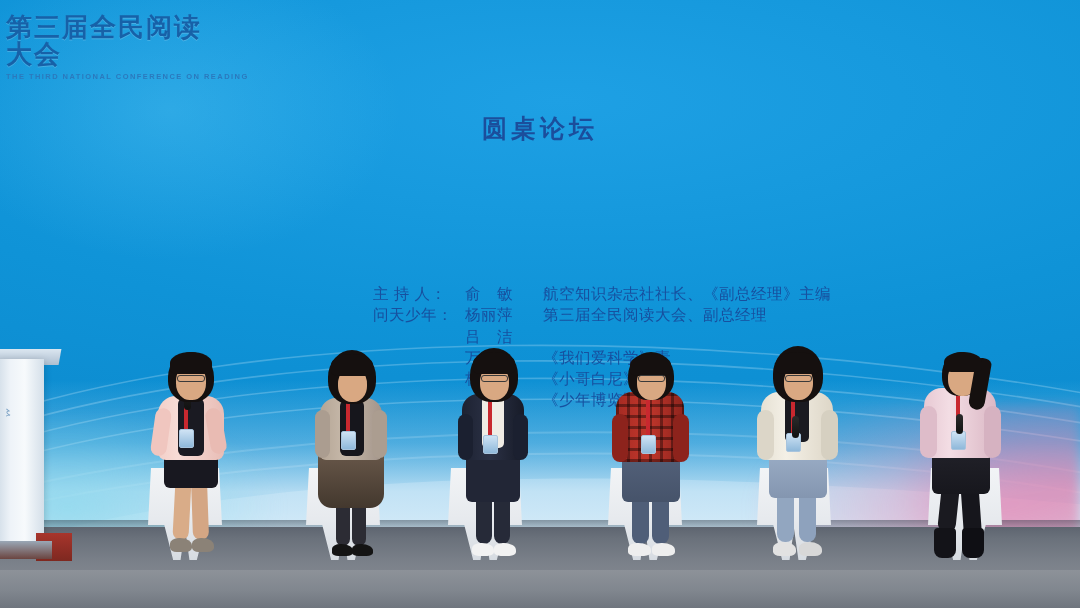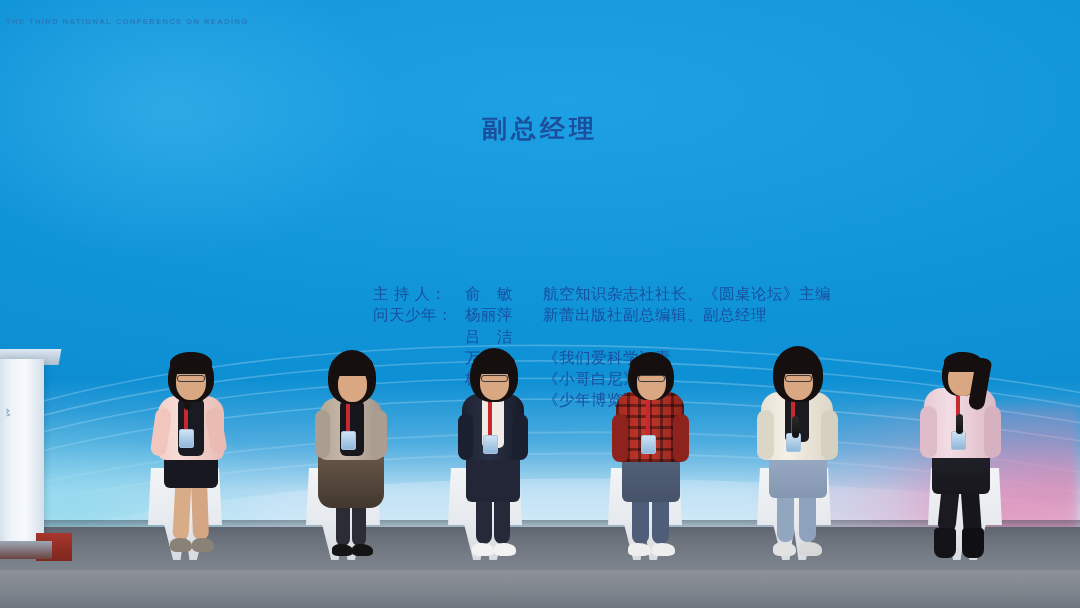--- a/index.html
+++ b/index.html
@@ -180,36 +180,37 @@
       </g>
       <path d="M-20,250 C 240,176 560,156 1100,206 L1100,262 L-20,262 Z" fill="#e8f4fc" fill-opacity="0.55"></path>
     </svg>
 
     <div class="band-white"></div>
     <div class="band-cyan"></div>
     <div class="band-pink"></div>
   </div>
 
   <div class="logo">
+    <div class="logo-cn">第三届全民阅读大会</div>
     <div class="logo-en">THE THIRD NATIONAL CONFERENCE ON READING</div>
   </div>
 
-  <div class="kicker">副总经理</div>
+  <div class="kicker">圆桌论坛</div>
 
 
   <div class="credits">
     <div class="credit-row">
       <span class="credit-role">主 持 人：</span>
       <span class="credit-name">俞　敏</span>
-      <span class="credit-title">航空知识杂志社社长、《圆桌论坛》主编</span>
+      <span class="credit-title">航空知识杂志社社长、《副总经理》主编</span>
     </div>
     <div class="credit-row">
       <span class="credit-role">问天少年：</span>
       <span class="credit-name">杨丽萍</span>
-      <span class="credit-title">新蕾出版社副总编辑、副总经理</span>
+      <span class="credit-title">第三届全民阅读大会、副总经理</span>
     </div>
     <div class="credit-row">
       <span class="credit-role"></span>
       <span class="credit-name">吕　洁</span>
     </div>
     <div class="credit-row">
       <span class="credit-role"></span>
       <span class="credit-name">万</span>
       <span class="credit-title">《我们爱科学》责</span>
     </div>

